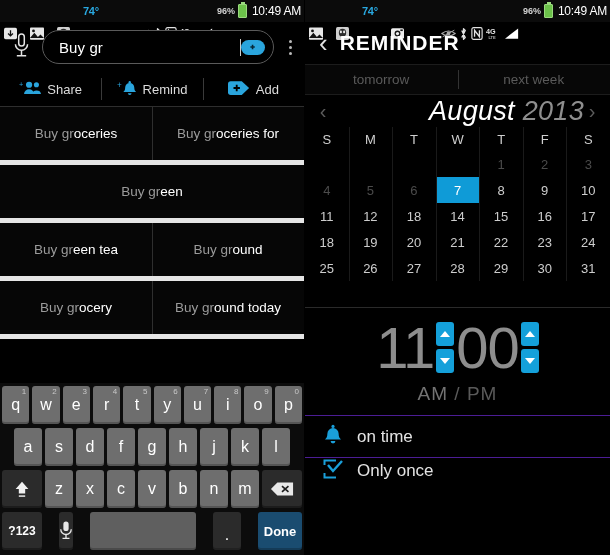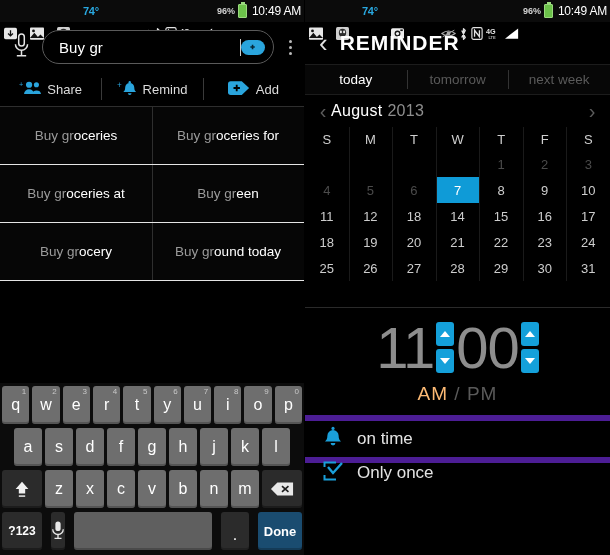--- a/index.html
+++ b/index.html
@@ -49,21 +49,21 @@
   
   .actionbar { display: flex; height: 34px; align-items: stretch; }
   .act { flex: 1; display: flex; align-items: center; justify-content: center; gap: 6px;
          color: #d8d8d8; font-size: 13px; position: relative; }
   .act + .act:before { content:""; position:absolute; left:0; top:6px; bottom:6px;
                         width:1px; background:#3a3a3a; }
   .act .lbl { color: #dcdcdc; }
 
   
   .suggrid { border-top: 1px solid #2e2e2e; }
-  .sugrow { display: flex; height: 58px; border-bottom: 1px solid #e5e5e5; }
+  .sugrow { display: flex; height: 58px; border-bottom: 5px solid #e5e5e5; }
   .sugcell { flex: 1; display: flex; align-items: center; justify-content: center;
              color: #f2f2f2; font-size: 13.5px; text-align: center; position: relative;
              background: #060606; }
   .sugcell + .sugcell:before { content:""; position:absolute; left:0; top:0; bottom:0;
                                 width:1px; background:#2e2e2e; }
   .sugcell .pre { color: #9b9b9b; }
   .sugcell .post { color: #ffffff; }
 
   
   .keyboard { position: absolute; left: 0; right: 0; bottom: 0; background: #0c0c0c;
@@ -80,39 +80,39 @@
   .krow2 .key { width: 28px; }
   .krow3 .key { width: 28px; }
   .key .num { position: absolute; top: 1px; right: 3px; font-size: 8px; color: #c9c9c9; }
   .key.dark { background: #2b2b2b; box-shadow: inset 0 -2px 0 rgba(0,0,0,0.35); }
   .key.wide { width: 40px; }
   .key.space { flex: 1; background: #5f5f5f; }
   .key.done { width: 44px; background: #1a4c70; font-size: 13px; font-weight: bold; }
   .key.sym { width: 40px; font-size: 12px; font-weight: bold; }
   .key.dot { width: 28px; background: #2b2b2b; font-size: 16px; align-items: flex-end;
              padding-bottom: 6px; }
-  .krow4 { gap: 9px; justify-content: space-between; }
+  .krow4 { gap: 17px; justify-content: space-between; }
 
   
   .rheader { height: 42px; display: flex; align-items: center; gap: 12px; padding: 0 14px;
              background: #000; }
   .chev { color: #e2e2e2; font-size: 26px; line-height: 1; font-weight: 300; }
   .rtitle { color: #ffffff; font-size: 21px; font-weight: bold; letter-spacing: 1px; }
 
   .tabs { display: flex; height: 31px; border-top: 1px solid #1c1c1c;
           border-bottom: 1px solid #1c1c1c; background: #070707; }
   .tab { flex: 1; display: flex; align-items: center; justify-content: center;
          font-size: 13.5px; color: #5a5a5a; position: relative; }
   .tab.active { color: #ffffff; }
   .tab + .tab:before { content:""; position:absolute; left:0; top:5px; bottom:5px;
                         width:1px; background:#333; }
 
   .monthbar { display: flex; align-items: center; height: 32px; padding: 0 10px; }
   .marrow { color: #5d5d5d; font-size: 20px; font-weight: 300; width: 16px; text-align: center; }
-  .mlabel { flex: 1; text-align: left; font-size: 16px; letter-spacing: 0.3px; }
+  .mlabel { flex: 1; text-align: right; font-size: 27px; letter-spacing: 0.3px; font-style: italic; }
   .mlabel .m { color: #ffffff; }
   .mlabel .y { color: #8e8e8e; }
 
   .cal { }
   .calhead, .calrow { display: flex; }
   .calhead div, .calrow div {
     flex: 1; height: 25px; display: flex; align-items: center; justify-content: center;
     font-size: 13px; position: relative;
   }
   .calhead div { color: #cfcfcf; height: 24px; }
@@ -134,26 +134,26 @@
   .tnum { font-size: 58px; color: #8d8d8d; font-weight: 300; line-height: 1;
           letter-spacing: -1px; font-family: "Liberation Sans", sans-serif; }
   .stepper { display: flex; flex-direction: column; gap: 3px; }
   .stepbtn { width: 18px; height: 24px; background: #14a0da; border-radius: 3px;
              display: flex; align-items: center; justify-content: center; }
   .stepbtn .tri { width: 0; height: 0; border-left: 5px solid transparent;
                   border-right: 5px solid transparent; }
   .stepbtn.up .tri { border-bottom: 6px solid #ffffff; }
   .stepbtn.dn .tri { border-top: 6px solid #ffffff; }
   .ampm { font-size: 19px; letter-spacing: 1px; margin-top: 4px; }
-  .ampm .am { color: #fdba74; }
+  .ampm .am { color: #737373; }
   .ampm .sep { color: #5a5a5a; }
   .ampm .pm { color: #5a5a5a; }
 
   .optrow { height: 42px; display: flex; align-items: center; gap: 14px; padding: 5px 18px;
-            border-top: 6px solid #4c1d95; }
+            border-top: 1px solid #4c1d95; }
   .optrow .olabel { color: #e3e3e3; font-size: 17px; }
   .optrow.partial { height: 26px; }
 </style>
 </head>
 <body>
 
 <div class="screens">
 
   <div class="panel left">
 
@@ -282,24 +282,29 @@
       <div class="sugrow">
         <div class="sugcell">
           <span><span class="pre">Buy gr</span><span class="post">oceries</span></span>
         </div>
         <div class="sugcell">
           <span><span class="pre">Buy gr</span><span class="post">oceries for</span></span>
         </div>
       </div>
       <div class="sugrow">
         <div class="sugcell">
-          <span><span class="pre">Buy gr</span><span class="post">oceries at</span></span>
-        </div>
+          <span><span class="pre">Buy gr</span><span class="post">een</span></span>
+        </div>
+      </div>
+      <div class="sugrow">
         <div class="sugcell">
-          <span><span class="pre">Buy gr</span><span class="post">een</span></span>
+          <span><span class="pre">Buy gr</span><span class="post">een tea</span></span>
+        </div>
+        <div class="sugcell">
+          <span><span class="pre">Buy gr</span><span class="post">ound</span></span>
         </div>
       </div>
       <div class="sugrow">
         <div class="sugcell">
           <span><span class="pre">Buy gr</span><span class="post">ocery</span></span>
         </div>
         <div class="sugcell">
           <span><span class="pre">Buy gr</span><span class="post">ound today</span></span>
         </div>
       </div>
@@ -461,21 +466,20 @@
         <span class="clock">10:49 AM</span>
       </div>
     </div>
 
     <div class="rheader">
       <span class="chev">‹</span>
       <span class="rtitle">REMINDER</span>
     </div>
 
     <div class="tabs">
-      <div class="tab active">today</div>
       <div class="tab">tomorrow</div>
       <div class="tab">next week</div>
     </div>
 
     <div class="monthbar">
       <span class="marrow">‹</span>
       <span class="mlabel">
         <span class="m">August</span><span>&nbsp;</span><span class="y">2013</span>
       </span>
       <span class="marrow">›</span>

